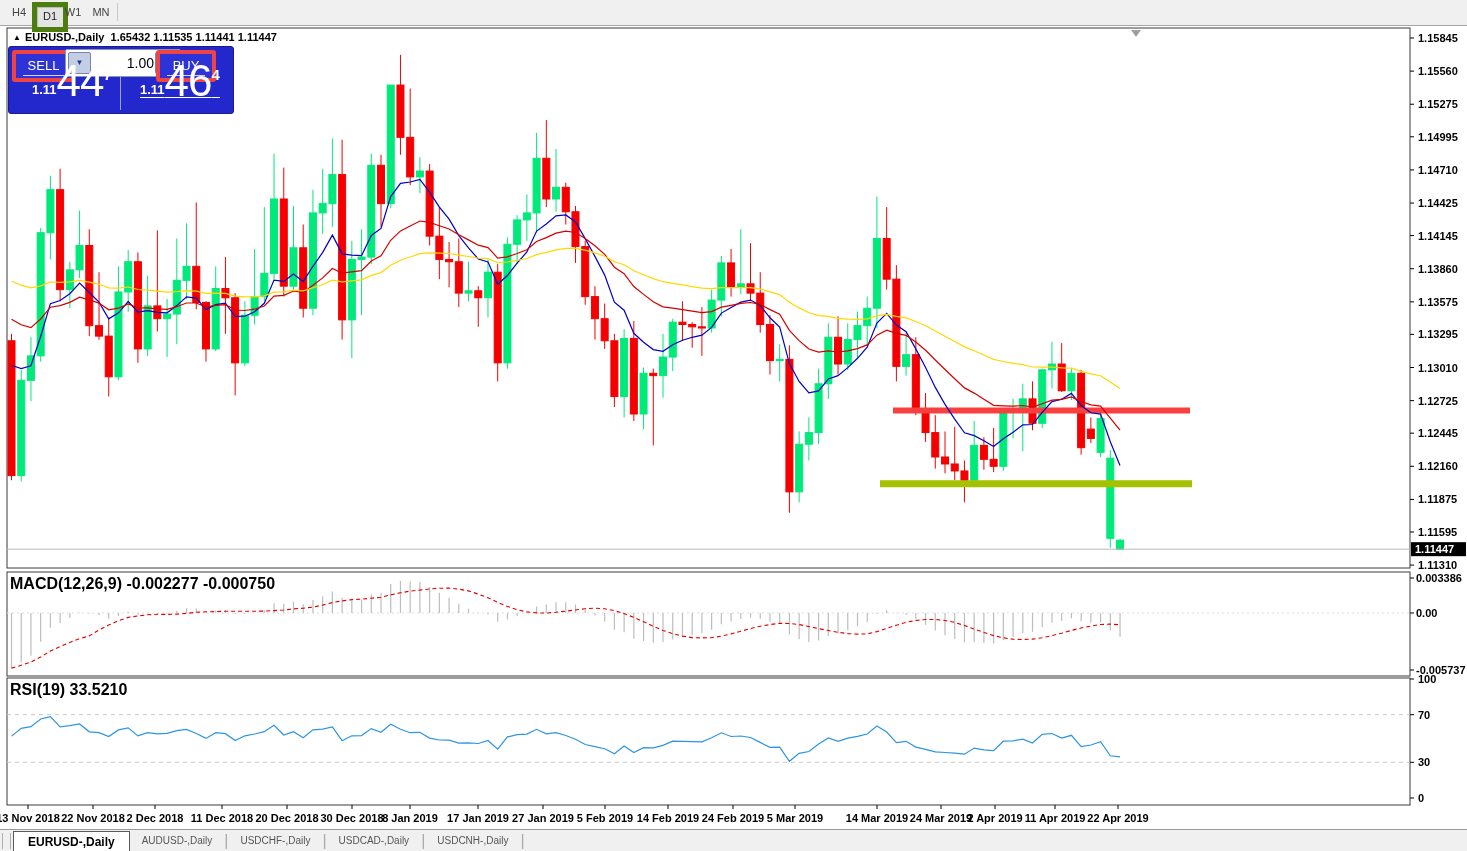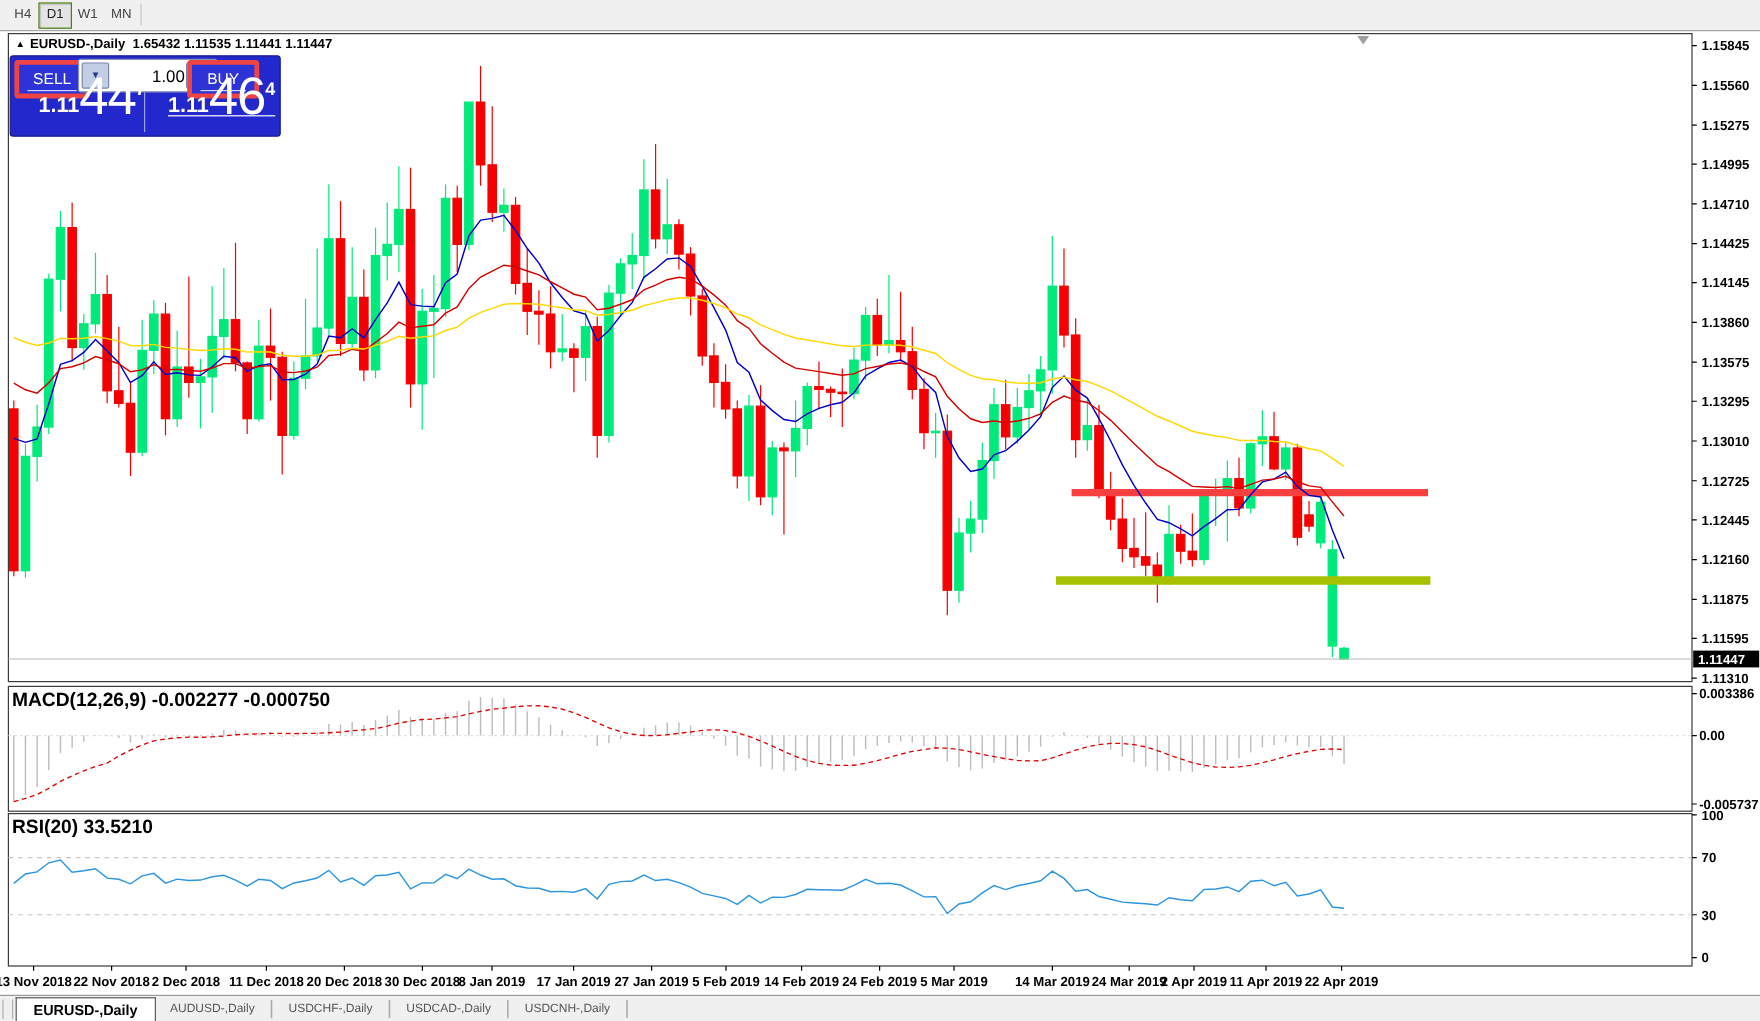--- a/index.html
+++ b/index.html
@@ -1,42 +1,42 @@
 <!DOCTYPE html>
 <html><head>
 <meta charset="utf-8">
 <style>
   html,body{margin:0;padding:0;}
   body{width:1467px;height:851px;position:relative;overflow:hidden;background:#ffffff;
        font-family:"Liberation Sans","DejaVu Sans",sans-serif;-webkit-font-smoothing:antialiased;}
   
   .toolbar{position:absolute;left:0;top:0;width:1467px;height:25px;background:#f0f0f0;border-bottom:1px solid #a6a6a6;z-index:30;}
   .tf{position:absolute;top:2px;width:26px;height:20px;line-height:20px;text-align:center;font-size:11px;color:#444;cursor:default;}
-  .tf.active{border:1px solid #4d7c0f;background:#e4e4e4;box-shadow:inset 1px 1px 1px #b8b8b8;line-height:18px;color:#222;}
+  .tf.active{border:5px solid #4d7c0f;background:#e4e4e4;box-shadow:inset 1px 1px 1px #b8b8b8;line-height:18px;color:#222;}
   .tbsep{position:absolute;top:3px;left:117px;width:1px;height:18px;background:#c9c9c9;}
   
   .chart-title{position:absolute;left:13px;top:31px;font-size:11px;font-weight:700;color:#000;z-index:20;}
   .chart-title .mk{font-size:8px;vertical-align:1px;margin-right:4px;}
   
   .tpanel{position:absolute;left:8px;top:46px;width:224px;height:66px;z-index:25;background:#2328cd;border:1px solid #1a1a8c;border-radius:3px;}
   .tbtn{position:absolute;top:3px;height:24px;background:#2d33d6;border:4px solid #ef4444;border-radius:3px;color:#fff;
         font-size:13px;text-align:center;line-height:23px;}
   .tbtn .ul{position:absolute;left:7px;right:7px;bottom:2px;height:1px;background:#cfd4ff;}
   .sellb{left:3px;width:55px;} .buyb{right:17px;width:52px;}
   .volwrap{position:absolute;left:56px;top:2px;width:114px;height:26px;background:#fff;border:1px solid #8a93b8;border-radius:2px;}
   .spin{position:absolute;top:2px;width:21px;height:20px;background:#c3cde4;border:1px solid #7886ad;border-radius:2px;
         font-size:8px;color:#223a8a;text-align:center;line-height:20px;}
   .spindown{left:2px;} .spinup{right:2px;}
   .volval{position:absolute;left:26px;right:26px;top:0;height:26px;line-height:26px;font-size:14px;color:#000;text-align:right;}
   .pricebox{position:absolute;top:30px;bottom:3px;color:#fff;}
   .psell{left:3px;width:108px;border-right:1px solid #9aa2f0;}
   .pbuy{left:113px;right:3px;}
   .pp{position:absolute;bottom:4px;white-space:nowrap;}
   .psell .pp{left:20px;} .pbuy .pp{left:18px;text-decoration:underline;}
-  .pfx{font-size:18px;font-weight:700;vertical-align:2px;}
+  .pfx{font-size:13px;font-weight:700;vertical-align:2px;}
   .pbig{font-size:44px;font-weight:400;letter-spacing:-1px;}
   .psup{font-size:15px;font-weight:700;vertical-align:16px;}
   
   .ind-label{position:absolute;font-size:16px;font-weight:700;color:#000;z-index:20;}
   
   .tabsbar{position:absolute;left:0;top:829px;width:1467px;height:22px;background:#f0f0f0;border-top:1px solid #9a9a9a;z-index:30;display:flex;align-items:stretch;}
   .grip{width:7px;margin:3px 2px;border-left:1px solid #b0b0b0;border-right:1px solid #b0b0b0;}
   .tab-active{background:#ffffff;border:1px solid #5a5a5a;border-bottom:none;margin-top:1px;padding:0 14px;
               font-size:12px;font-weight:700;color:#000;line-height:20px;}
   .tab{padding:0 12px;font-size:10px;color:#555;line-height:21px;}
@@ -562,21 +562,21 @@
     </div>
   </div>
   <div class="pricebox pbuy">
     <div class="pp">
       <span class="pfx">1.11</span><span class="pbig">46</span><span class="psup">4</span>
     </div>
   </div>
 </div>
 
 <div class="ind-label" style="left:10px;top:575px">MACD(12,26,9) -0.002277 -0.000750</div>
-<div class="ind-label" style="left:10px;top:681px">RSI(20) 33.5210</div>
+<div class="ind-label" style="left:10px;top:681px">RSI(19) 33.5210</div>
 
 <div class="tabsbar">
   <div class="grip"></div>
   <div class="tab-active">EURUSD-,Daily</div>
   <div class="tab">AUDUSD-,Daily</div>
   <div class="tabdiv">|</div>
   <div class="tab">USDCHF-,Daily</div>
   <div class="tabdiv">|</div>
   <div class="tab">USDCAD-,Daily</div>
   <div class="tabdiv">|</div>

